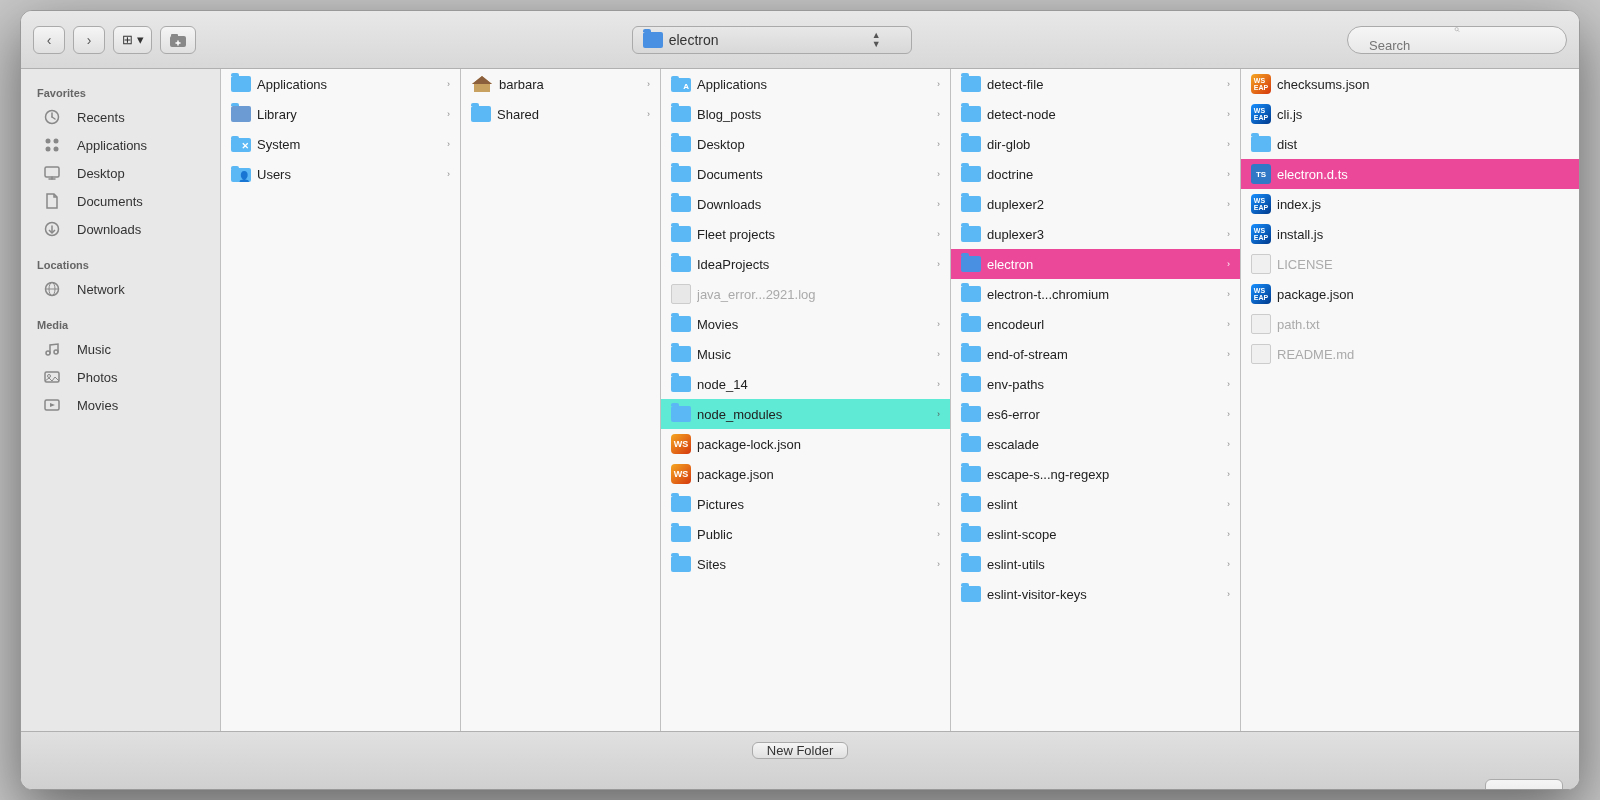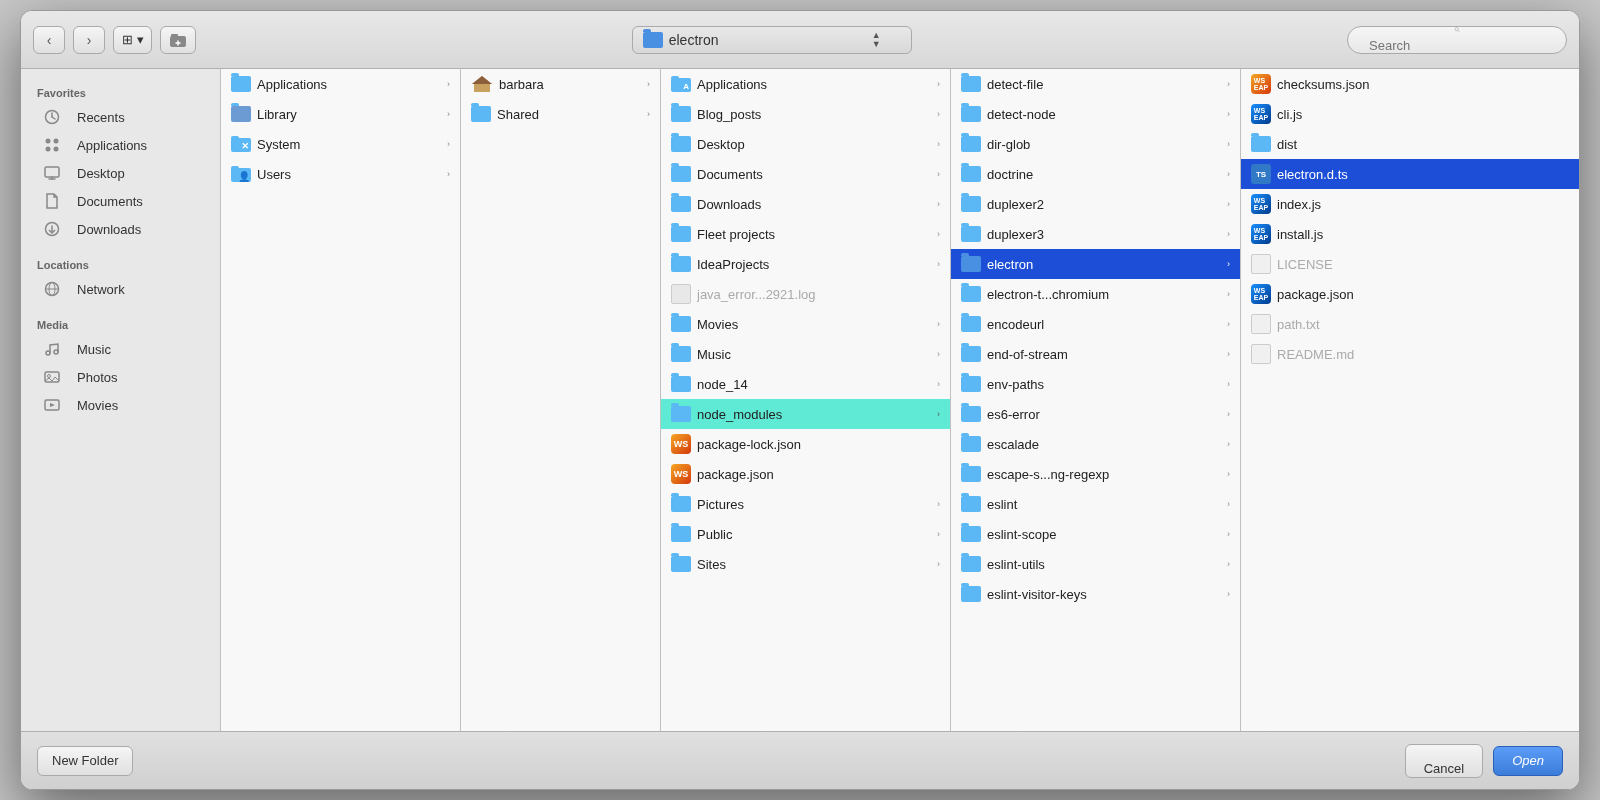--- a/index.html
+++ b/index.html
@@ -194,21 +194,21 @@
     }
     .pane-item {
       display: flex;
       align-items: center;
       padding: 5px 10px;
       cursor: pointer;
       gap: 6px;
       min-height: 30px;
     }
     .pane-item.selected { background: #5eead4; }
-    .pane-item.selected-active { background: #1d4ed8; }
+    .pane-item.selected-active { background: #ec4899; }
     .pane-item-label {
       font-size: 13px;
       color: #222;
       flex: 1;
       white-space: nowrap;
       overflow: hidden;
       text-overflow: ellipsis;
     }
     .pane-item.selected-active .pane-item-label { color: #fff; }
     .pane-item.selected .pane-item-label { color: #222; }
@@ -291,20 +291,21 @@
     }
     
     .footer {
       display: flex;
       align-items: center;
       padding: 10px 16px;
       background: linear-gradient(to bottom, #e0e0e0, #d0d0d0);
       border-top: 1px solid #b0b0b0;
       gap: 10px;
       height: 58px;
+      flex-direction: column;
     }
     .btn-new-folder {
       height: 30px;
       padding: 0 14px;
       background: linear-gradient(to bottom, #f5f5f5, #e0e0e0);
       border: 1px solid #aaa;
       border-radius: 6px;
       font-size: 13px;
       cursor: pointer;
       color: #333;

